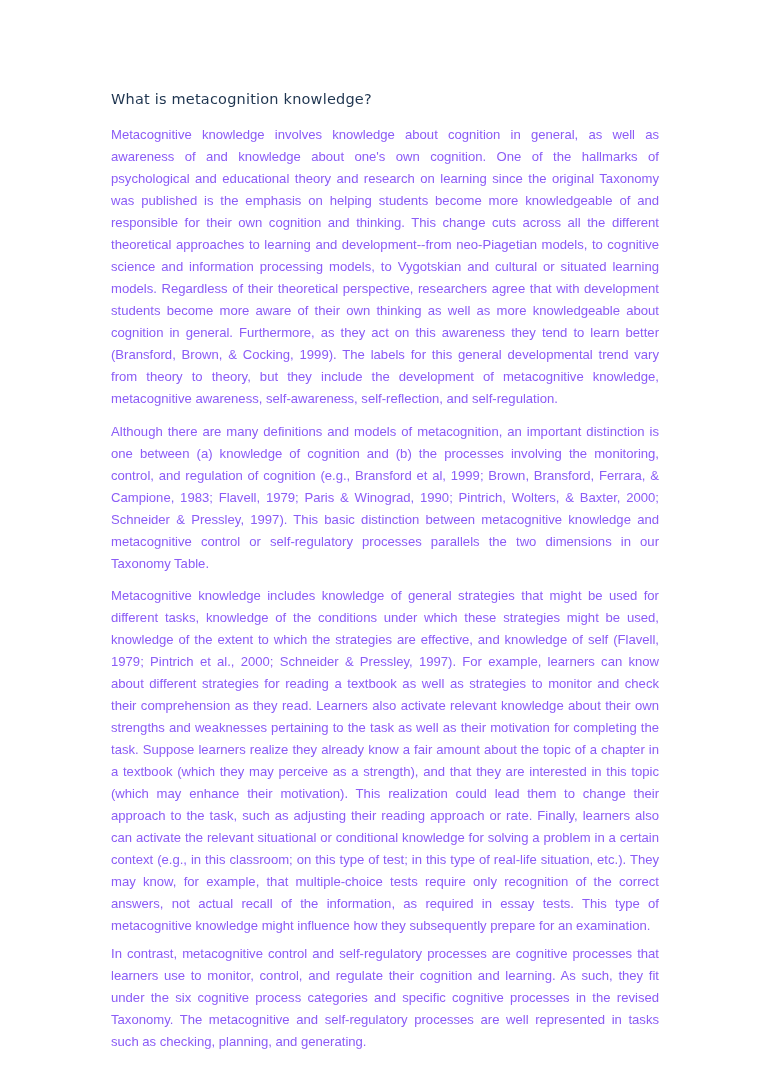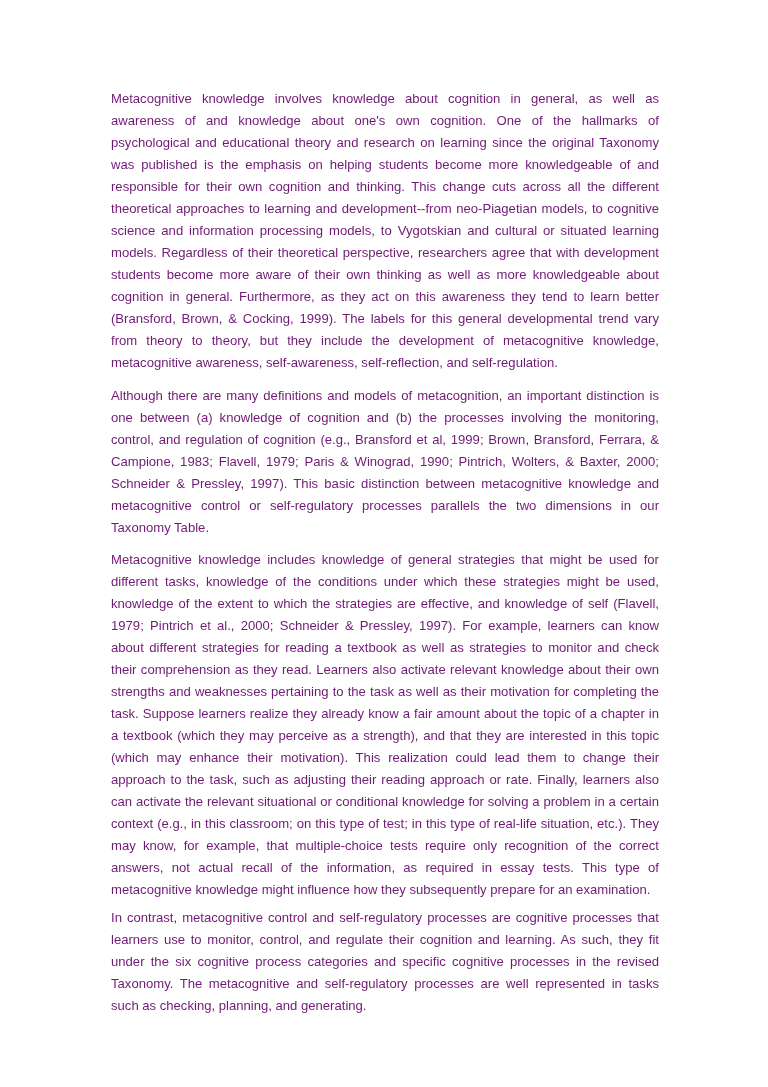--- a/index.html
+++ b/index.html
@@ -25,30 +25,31 @@
       color: #1f3550;
       margin: 0 0 14px 0;
       font-weight: normal;
       letter-spacing: 0.2px;
       line-height: 22px;
     }
     .para {
       font-family: "Liberation Sans", sans-serif;
       font-size: 13.1px;
       line-height: 22px;
-      color: #701a75;
+      color: #8b5cf6;
       text-align: justify;
       margin: 0 0 10px 0;
       text-align-last: left;
     }
     .para.p1 { margin-bottom: 11px; }
     .para.p2 { margin-bottom: 10px; }
     .para.p3 { margin-bottom: 6px; }
   </style>
 </head>
 <body>
 
 <div class="page">
+  <h1 class="title">What is metacognition knowledge?</h1>
   <p class="para p1">Metacognitive knowledge involves knowledge about cognition in general, as well as awareness of and knowledge about one's own cognition. One of the hallmarks of psychological and educational theory and research on learning since the original Taxonomy was published is the emphasis on helping students become more knowledgeable of and responsible for their own cognition and thinking. This change cuts across all the different theoretical approaches to learning and development--from neo-Piagetian models, to cognitive science and information processing models, to Vygotskian and cultural or situated learning models. Regardless of their theoretical perspective, researchers agree that with development students become more aware of their own thinking as well as more knowledgeable about cognition in general. Furthermore, as they act on this awareness they tend to learn better (Bransford, Brown, &amp; Cocking, 1999). The labels for this general developmental trend vary from theory to theory, but they include the development of metacognitive knowledge, metacognitive awareness, self-awareness, self-reflection, and self-regulation.</p>
   <p class="para p2">Although there are many definitions and models of metacognition, an important distinction is one between (a) knowledge of cognition and (b) the processes involving the monitoring, control, and regulation of cognition (e.g., Bransford et al, 1999; Brown, Bransford, Ferrara, &amp; Campione, 1983; Flavell, 1979; Paris &amp; Winograd, 1990; Pintrich, Wolters, &amp; Baxter, 2000; Schneider &amp; Pressley, 1997). This basic distinction between metacognitive knowledge and metacognitive control or self-regulatory processes parallels the two dimensions in our Taxonomy Table.</p>
   <p class="para p3">Metacognitive knowledge includes knowledge of general strategies that might be used for different tasks, knowledge of the conditions under which these strategies might be used, knowledge of the extent to which the strategies are effective, and knowledge of self (Flavell, 1979; Pintrich et al., 2000; Schneider &amp; Pressley, 1997). For example, learners can know about different strategies for reading a textbook as well as strategies to monitor and check their comprehension as they read. Learners also activate relevant knowledge about their own strengths and weaknesses pertaining to the task as well as their motivation for completing the task. Suppose learners realize they already know a fair amount about the topic of a chapter in a textbook (which they may perceive as a strength), and that they are interested in this topic (which may enhance their motivation). This realization could lead them to change their approach to the task, such as adjusting their reading approach or rate. Finally, learners also can activate the relevant situational or conditional knowledge for solving a problem in a certain context (e.g., in this classroom; on this type of test; in this type of real-life situation, etc.). They may know, for example, that multiple-choice tests require only recognition of the correct answers, not actual recall of the information, as required in essay tests. This type of metacognitive knowledge might influence how they subsequently prepare for an examination.</p>
   <p class="para p4">In contrast, metacognitive control and self-regulatory processes are cognitive processes that learners use to monitor, control, and regulate their cognition and learning. As such, they fit under the six cognitive process categories and specific cognitive processes in the revised Taxonomy. The metacognitive and self-regulatory processes are well represented in tasks such as checking, planning, and generating.</p>
 </div>
 
 </body></html>

